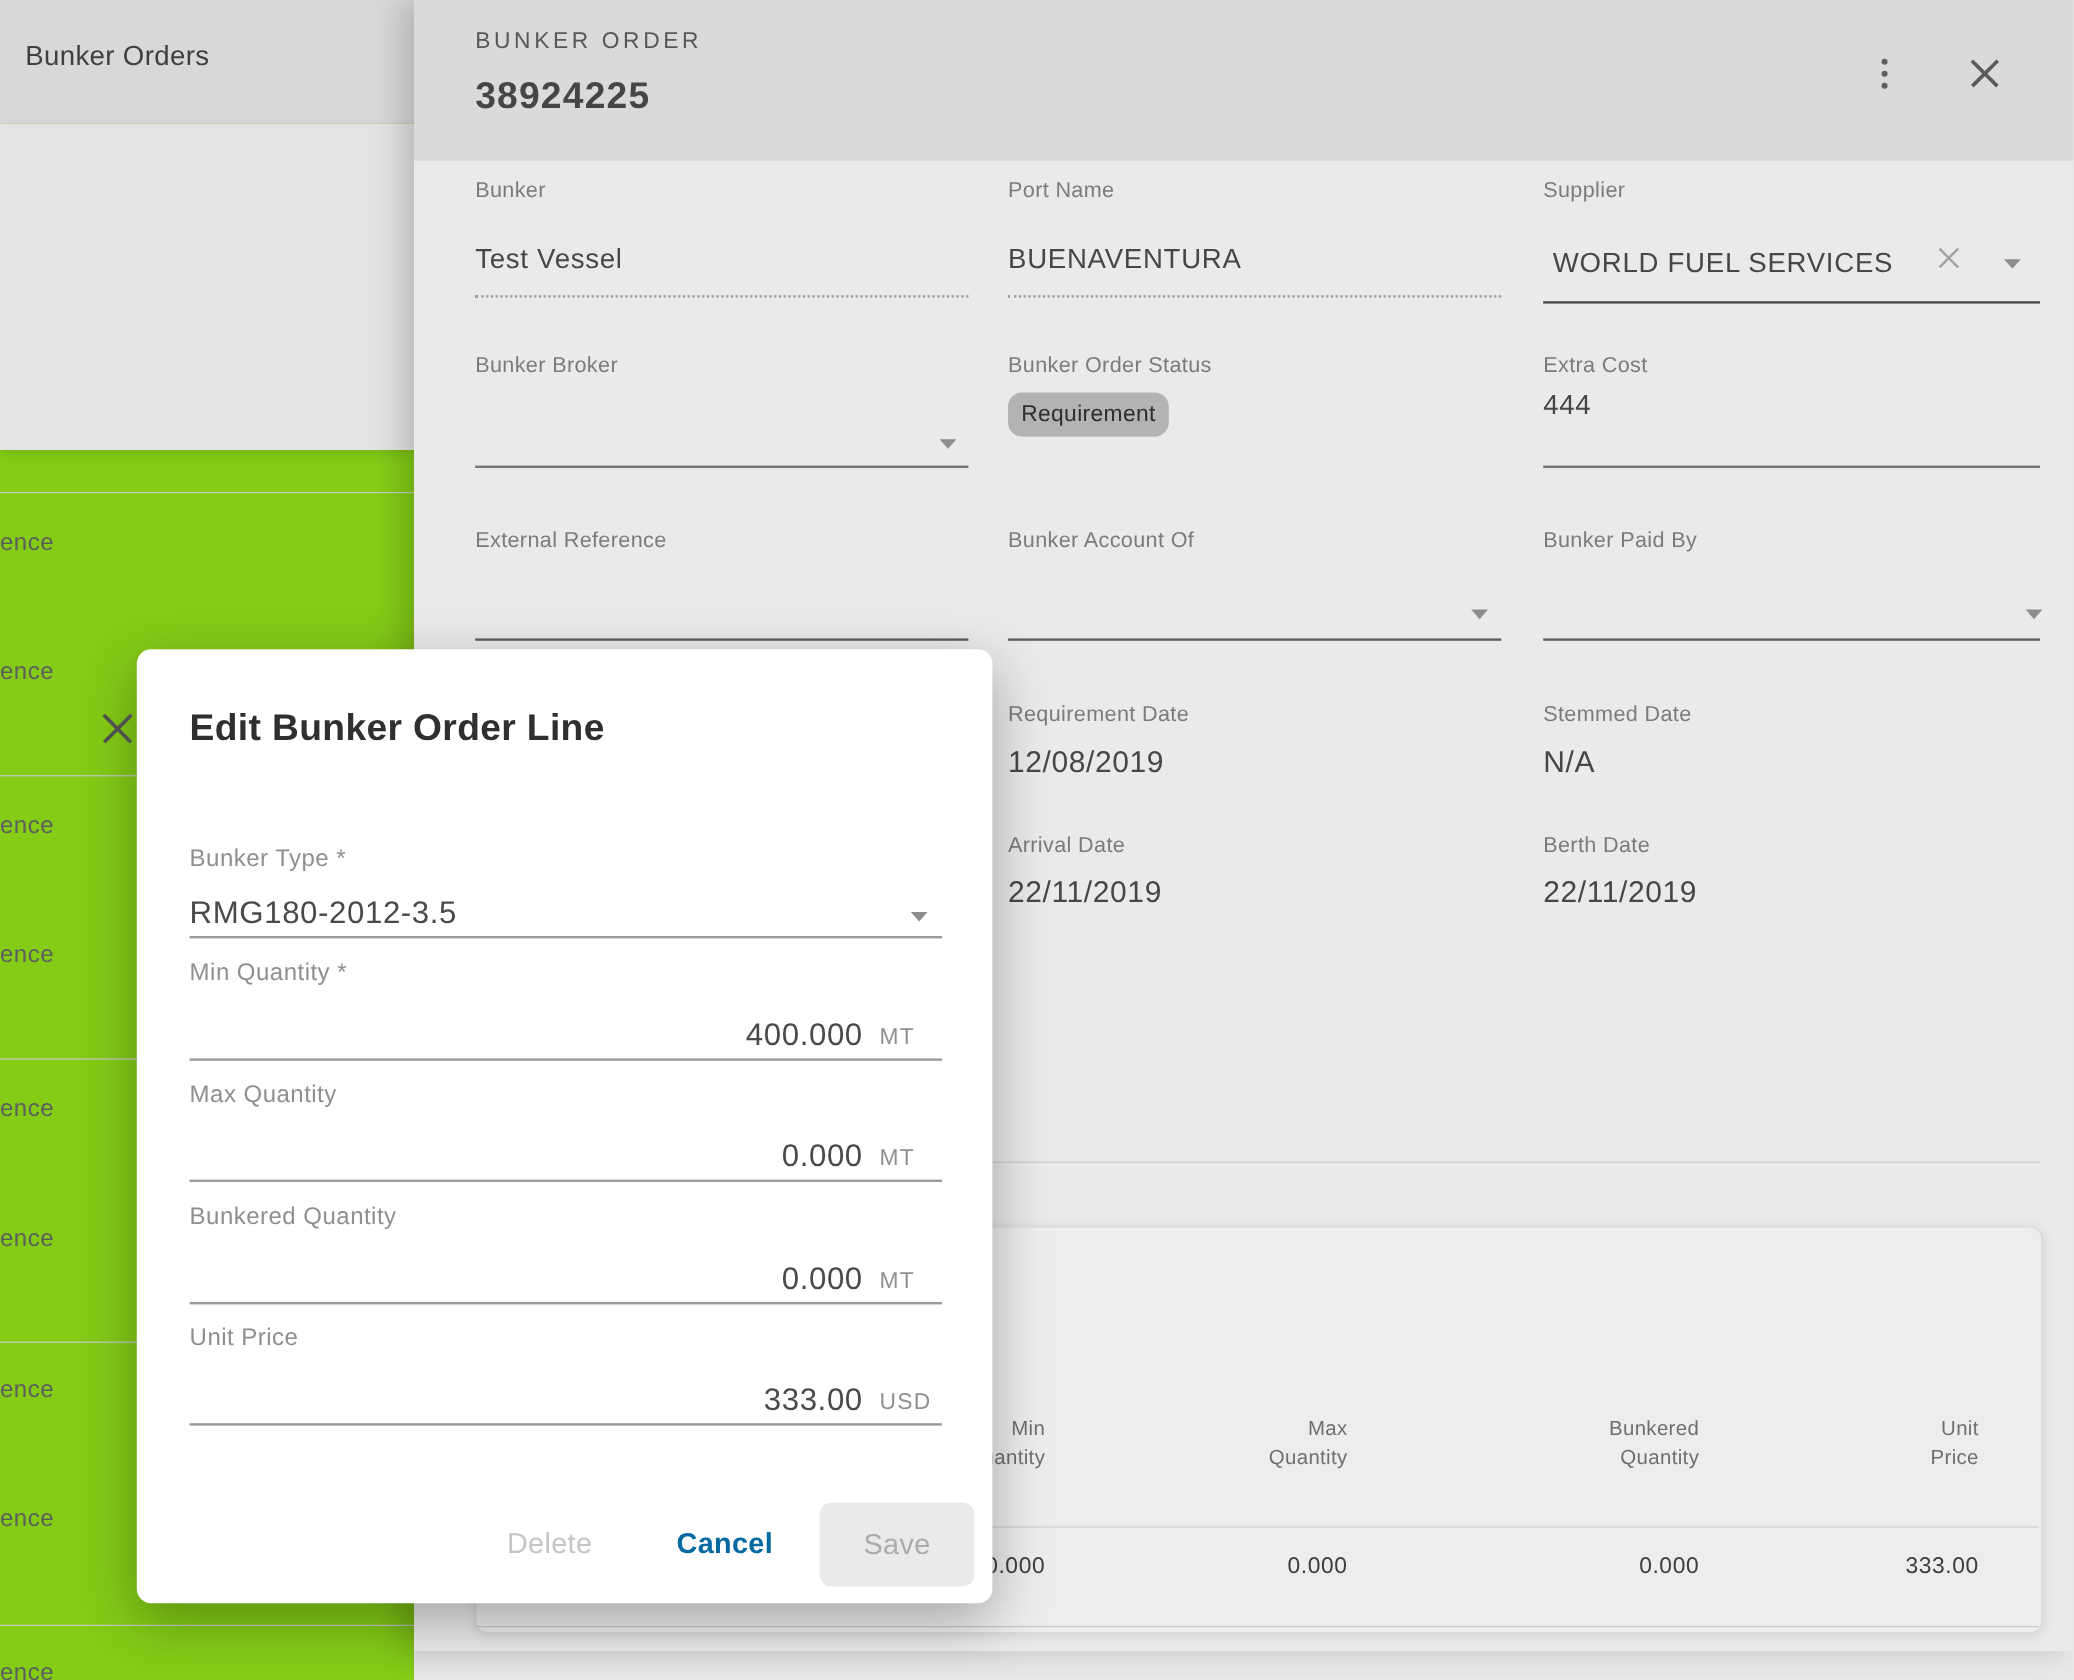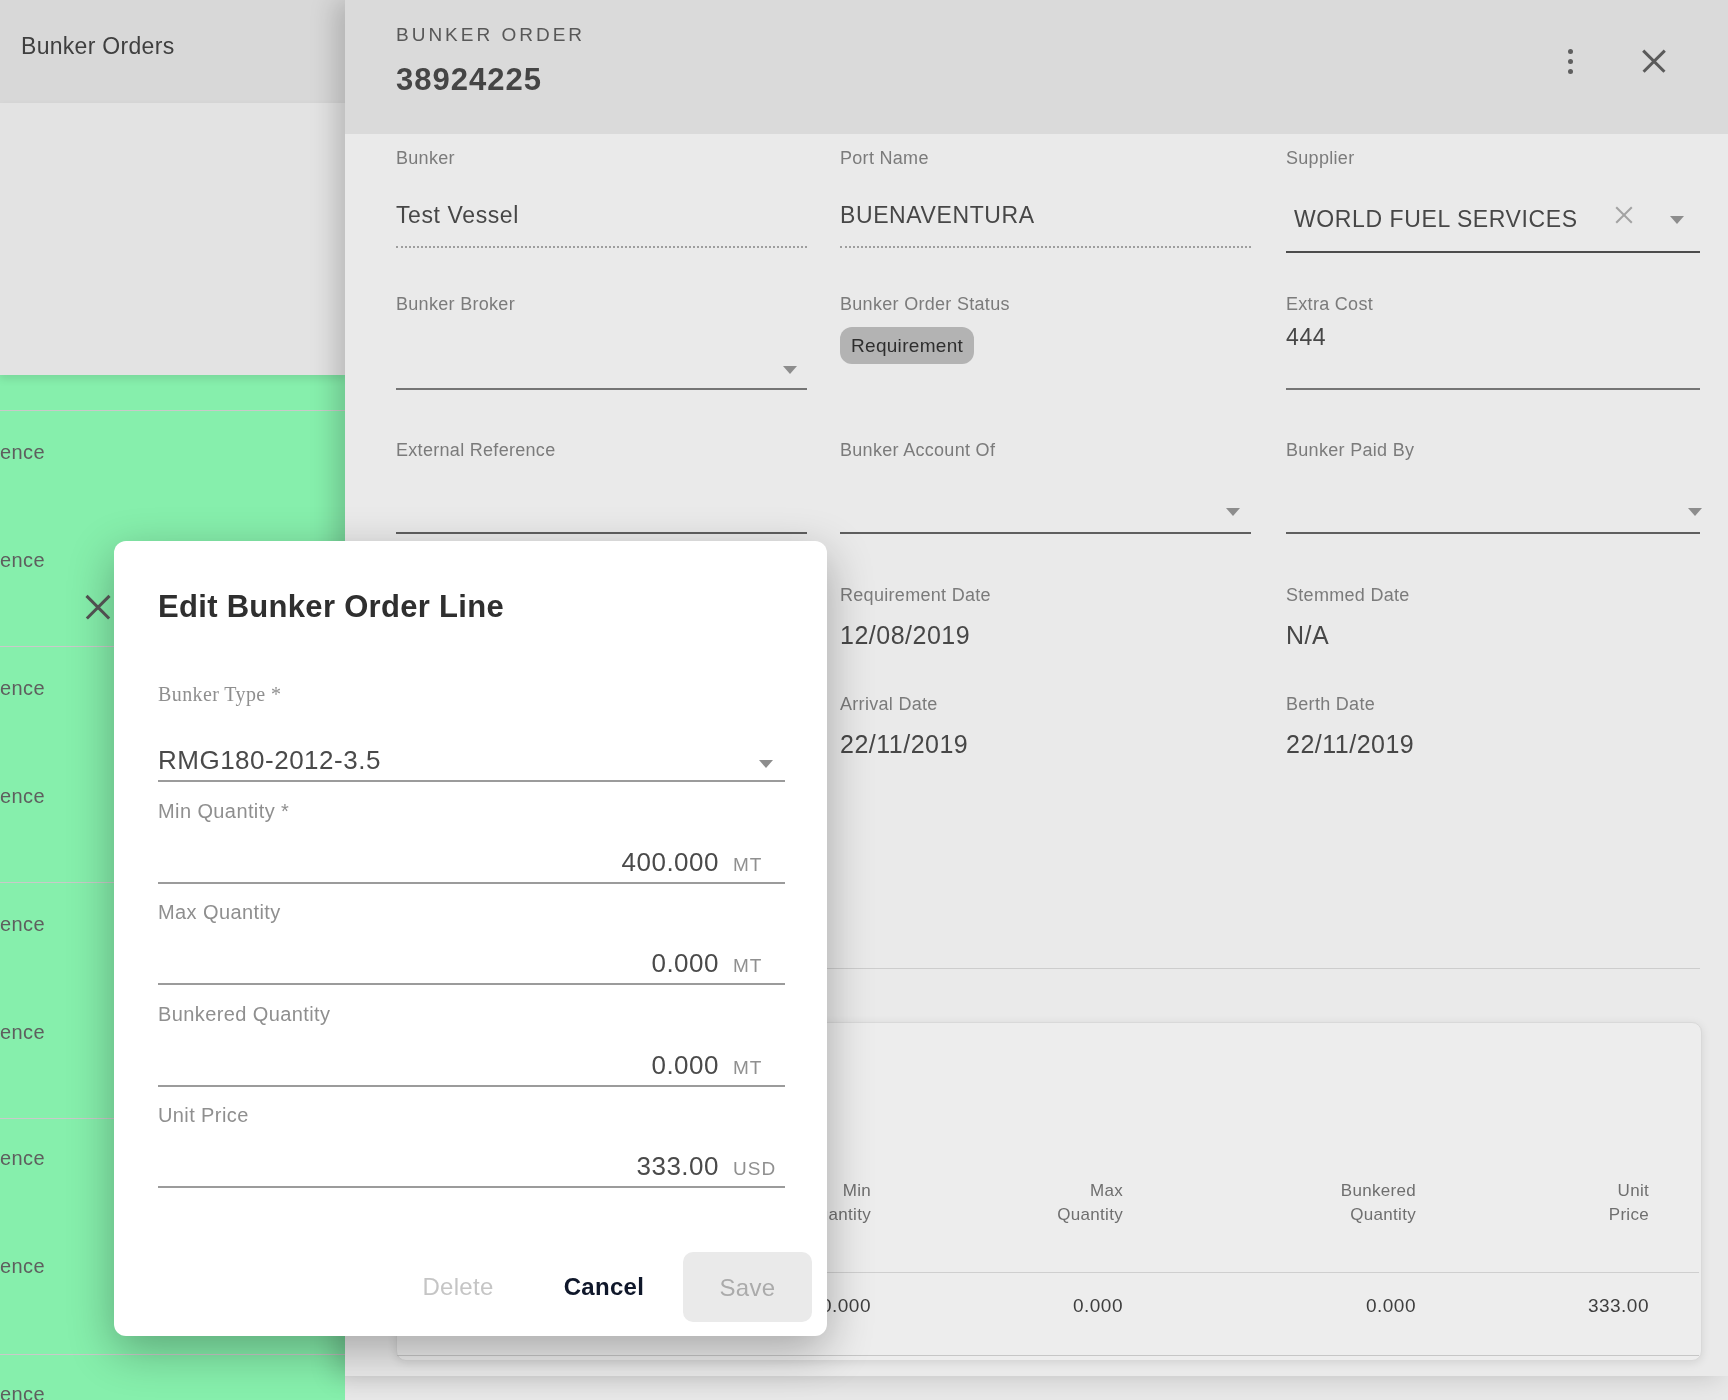--- a/index.html
+++ b/index.html
@@ -1,20 +1,20 @@
 <!DOCTYPE html>
 <html><head>
 <meta charset="utf-8">
 <style>
   html,body{margin:0;padding:0;}
   body{width:1728px;height:1400px;overflow:hidden;background:#e8e8e8;
        font-family:"Liberation Sans", sans-serif;color:#4a4a4a;position:relative;}
   .abs{position:absolute;}
   
-  #bg-list{left:0;top:0;width:345px;height:1400px;overflow:hidden;background:#86efac;}
+  #bg-list{left:0;top:0;width:345px;height:1400px;overflow:hidden;background:#84cc16;}
   #bg-list-header{left:0;top:0;width:345px;height:103px;background:#d8d8d8;
        box-shadow:0 5px 10px rgba(0,0,0,.16);}
   #bg-list-title{left:21px;top:33px;font-size:23px;color:#3f3f3f;letter-spacing:.3px;}
   #bg-list-body{left:0;top:103px;width:345px;height:272px;background:#e3e3e3;
        box-shadow:0 4px 8px rgba(0,0,0,.10);}
   .bg-divider{left:0;width:345px;height:1px;background:#c9c9c9;}
   .bg-frag{right:300px;white-space:nowrap;font-size:20px;color:#5e5e5e;letter-spacing:.4px;}
   
   #order-panel{left:345px;top:0;width:1383px;height:1376px;background:#eaeaea;
        box-shadow:-10px 0 24px rgba(0,0,0,.18);}
@@ -58,21 +58,21 @@
   #modal-close{right:38px;top:44px;}
   #modal-close::before,#modal-close::after{width:32px;height:2.5px;background:#4f4f4f;}
   .mlabel{left:44px;font-size:20px;color:#8f8f8f;letter-spacing:.4px;}
   .mrow{left:44px;width:627px;height:46px;border-bottom:2px solid #9b9b9b;display:flex;align-items:flex-end;}
   .mrow input{flex:1;border:none;outline:none;background:transparent;padding:0 0 4px 0;
        font-family:inherit;font-size:26px;color:#4a4a4a;text-align:right;letter-spacing:.5px;}
   .munit{width:52px;padding:0 0 6px 14px;font-size:19px;color:#909090;letter-spacing:1px;}
   .mselect{flex:1;font-size:26px;color:#4a4a4a;letter-spacing:.5px;padding-bottom:4px;}
   .btn-text{font-size:24px;letter-spacing:.3px;text-align:center;cursor:pointer;background:transparent;border:none;font-family:inherit;}
   #btn-delete{color:#c5c5c5;}
-  #btn-cancel{color:#0f172a;font-weight:bold;}
+  #btn-cancel{color:#0369a1;font-weight:bold;}
   #btn-save{color:#ababab;background:#eaeaea;border-radius:10px;width:129px;height:70px;line-height:70px;}
 </style>
 </head>
 <body>
 
 <div class="abs" id="bg-list">
   <div class="abs" id="bg-list-header">
     <div class="abs" id="bg-list-title">Bunker Orders</div>
   </div>
   <div class="abs" id="bg-list-body"></div>
@@ -181,21 +181,21 @@
     <div class="abs td" style="right:52px;top:272px;">333.00</div>
 
     <div class="abs" style="left:0;top:332px;width:1302px;height:1px;background:#c6c6c6;"></div>
   </div>
 </div>
 
 <div class="abs" id="modal">
   <div class="abs" id="modal-title">Edit Bunker Order Line</div>
   <div class="abs icon-btn xicon" id="modal-close"></div>
 
-  <div class="abs mlabel" style="top:142px;font-family:Liberation Serif, serif;">Bunker Type *</div>
+  <div class="abs mlabel" style="top:164px;">Bunker Type *</div>
   <div class="abs mrow" style="top:193px;">
     <div class="mselect">RMG180-2012-3.5</div>
     <div class="caret" style="margin:0 12px 12px 0;"></div>
   </div>
 
   <div class="abs mlabel" style="top:259px;">Min Quantity *</div>
   <div class="abs mrow" style="top:295px;">
     <input value="400.000" style="">
     <span class="munit">MT</span>
   </div>

